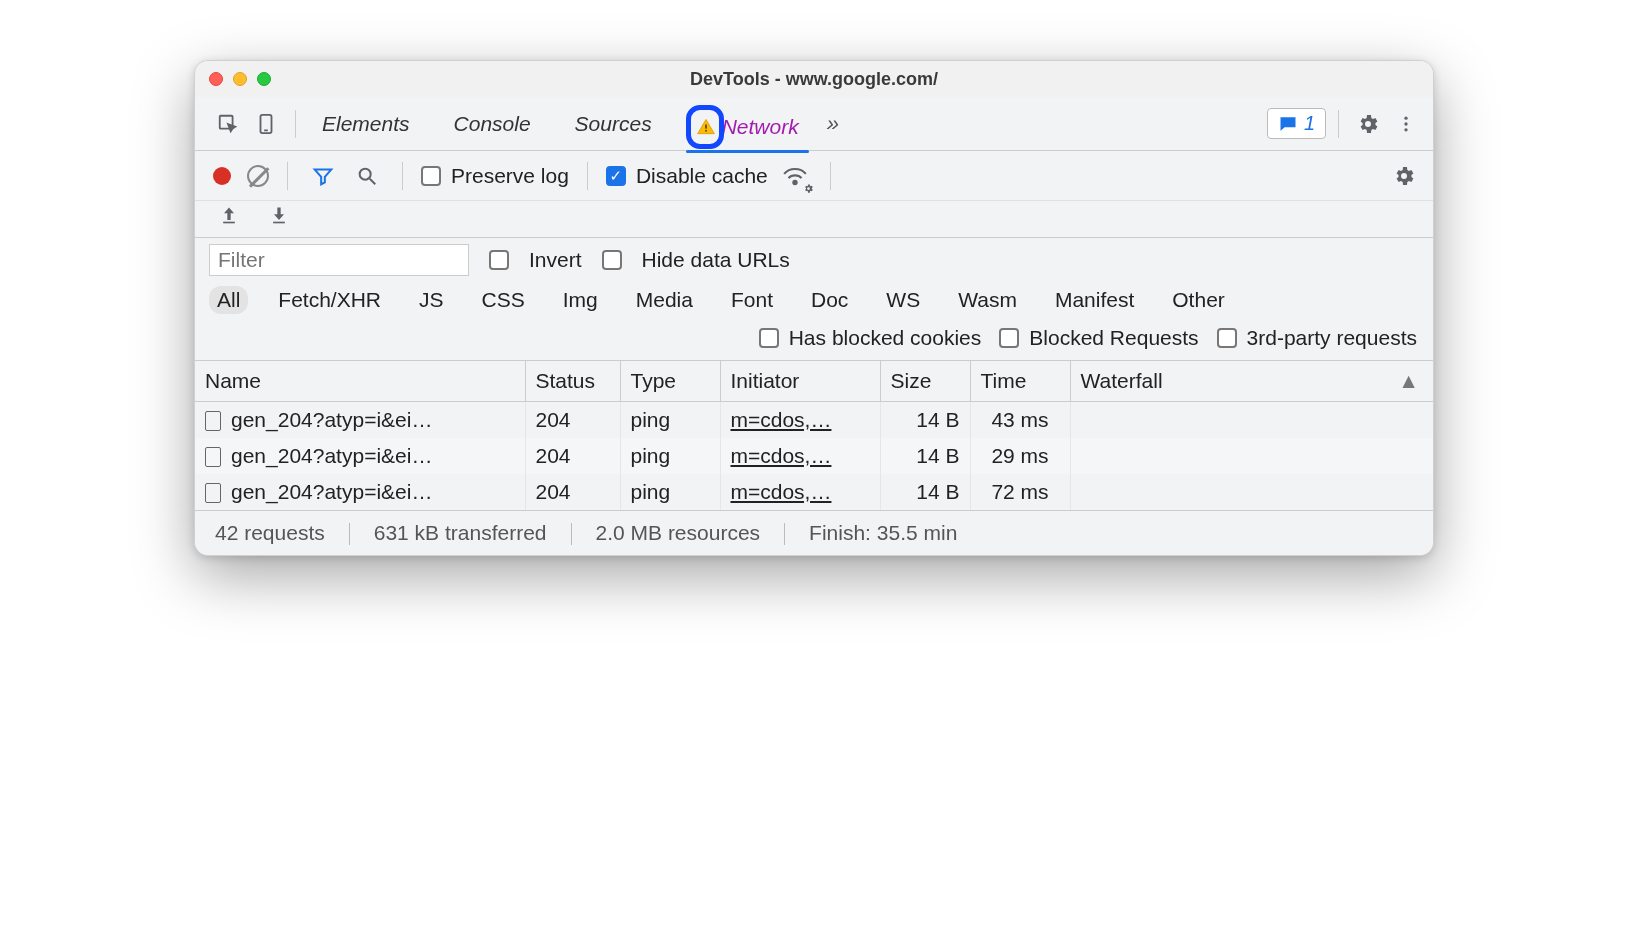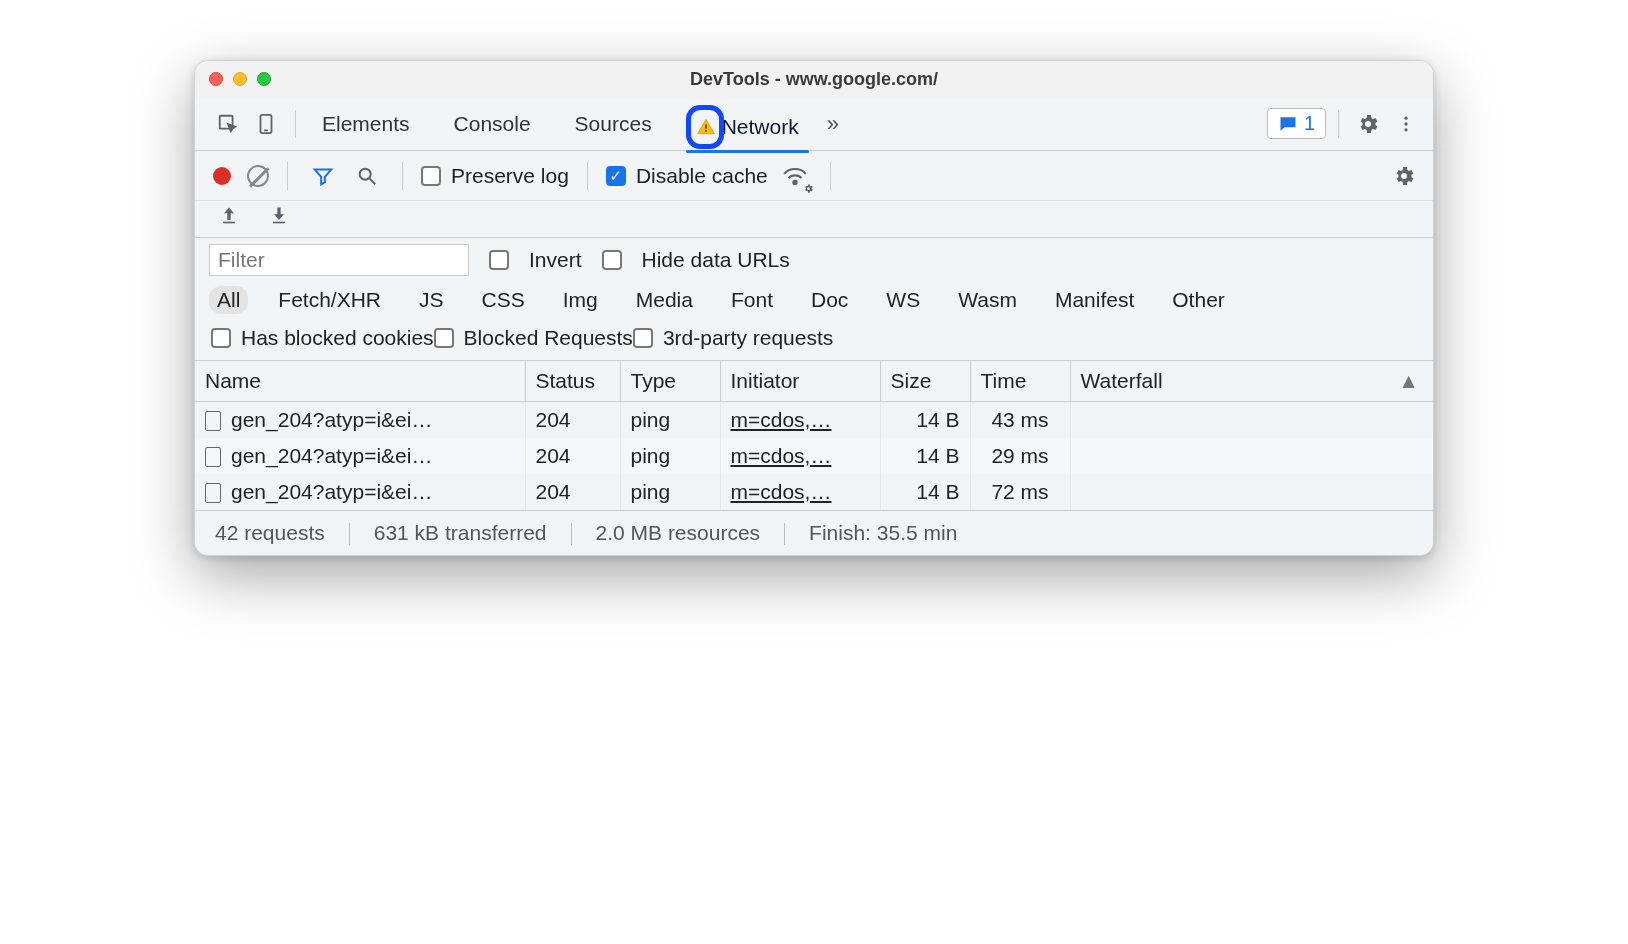--- a/index.html
+++ b/index.html
@@ -37,30 +37,30 @@
   .tl.green { background:#28c940; border:1px solid #1fa831; }
   .title {
     position:absolute; left:0; right:0; text-align:center;
     font-size:18px; font-weight:600; color:#3a3a3a;
   }
   
   .tabs-row {
     display:flex; align-items:center; height:54px;
     padding: 0 10px 0 16px; border-bottom:1px solid #ccc;
     gap: 4px;
-    font-size: 21px; color:#333;
+    font-size: 21px; color:#333;font-style:italic;
   }
   .icon-btn {
     width:34px; height:34px; display:flex; align-items:center; justify-content:center;
     color:#5f6368; cursor:pointer;
   }
   .vsep { width:1px; height:28px; background:#ccc; margin:0 8px; }
   .tabs { display:flex; gap:36px; margin-left:10px; }
   .tab { padding: 0 4px; cursor:pointer; position:relative; display:flex; align-items:center; gap:6px;}
-  .tab.active { color:#0f172a;margin-top:7px; }
+  .tab.active { color:#a21caf;margin-top:7px; }
   .tab.active::after {
     content:""; position:absolute; left:-6px; right:-6px; bottom:-14px;
     height:3px; background:#1a73e8; border-radius:2px;
   }
   .highlight-pill {
     position:absolute; border:5px solid #1148ff; border-radius:14px;
     pointer-events:none;
   }
   .chev { font-size:22px; color:#555; margin-left:20px; cursor:pointer;}
   .spacer { flex:1; }
@@ -111,23 +111,24 @@
     width:260px; height:32px; border:1px solid #ccc; padding:8px 8px;
     font-size:21px; color:#555; background:#fff;
   }
   .chips-row {
     display:flex; align-items:center; gap:22px; flex-wrap:wrap;
     padding: 4px 14px 8px 14px; font-size:21px; color:#222;
   }
   .chip { cursor:pointer; padding:2px 8px;}
   .chip.active { background:#e3e3e3; border-radius:12px;}
   .advfilter-row {
-    display:flex; align-items:center; 
+    display:flex; align-items:center; gap:18px;
     padding: 4px 16px 10px 16px; font-size:21px; color:#222;
     border-bottom:1px solid #ccc;
+    justify-content:flex-end;
   }
   .cbwrap{ display:flex; align-items:center; gap:10px; }
   
   .table { width:100%; border-collapse:collapse; font-size:21px; color:#222;}
   .table th {
     text-align:left; font-weight:400; color:#222;
     background:#f1f3f4; padding:8px 10px;
     border-right:1px solid #ccc; border-bottom:1px solid #ccc;
     position:relative;
   }

